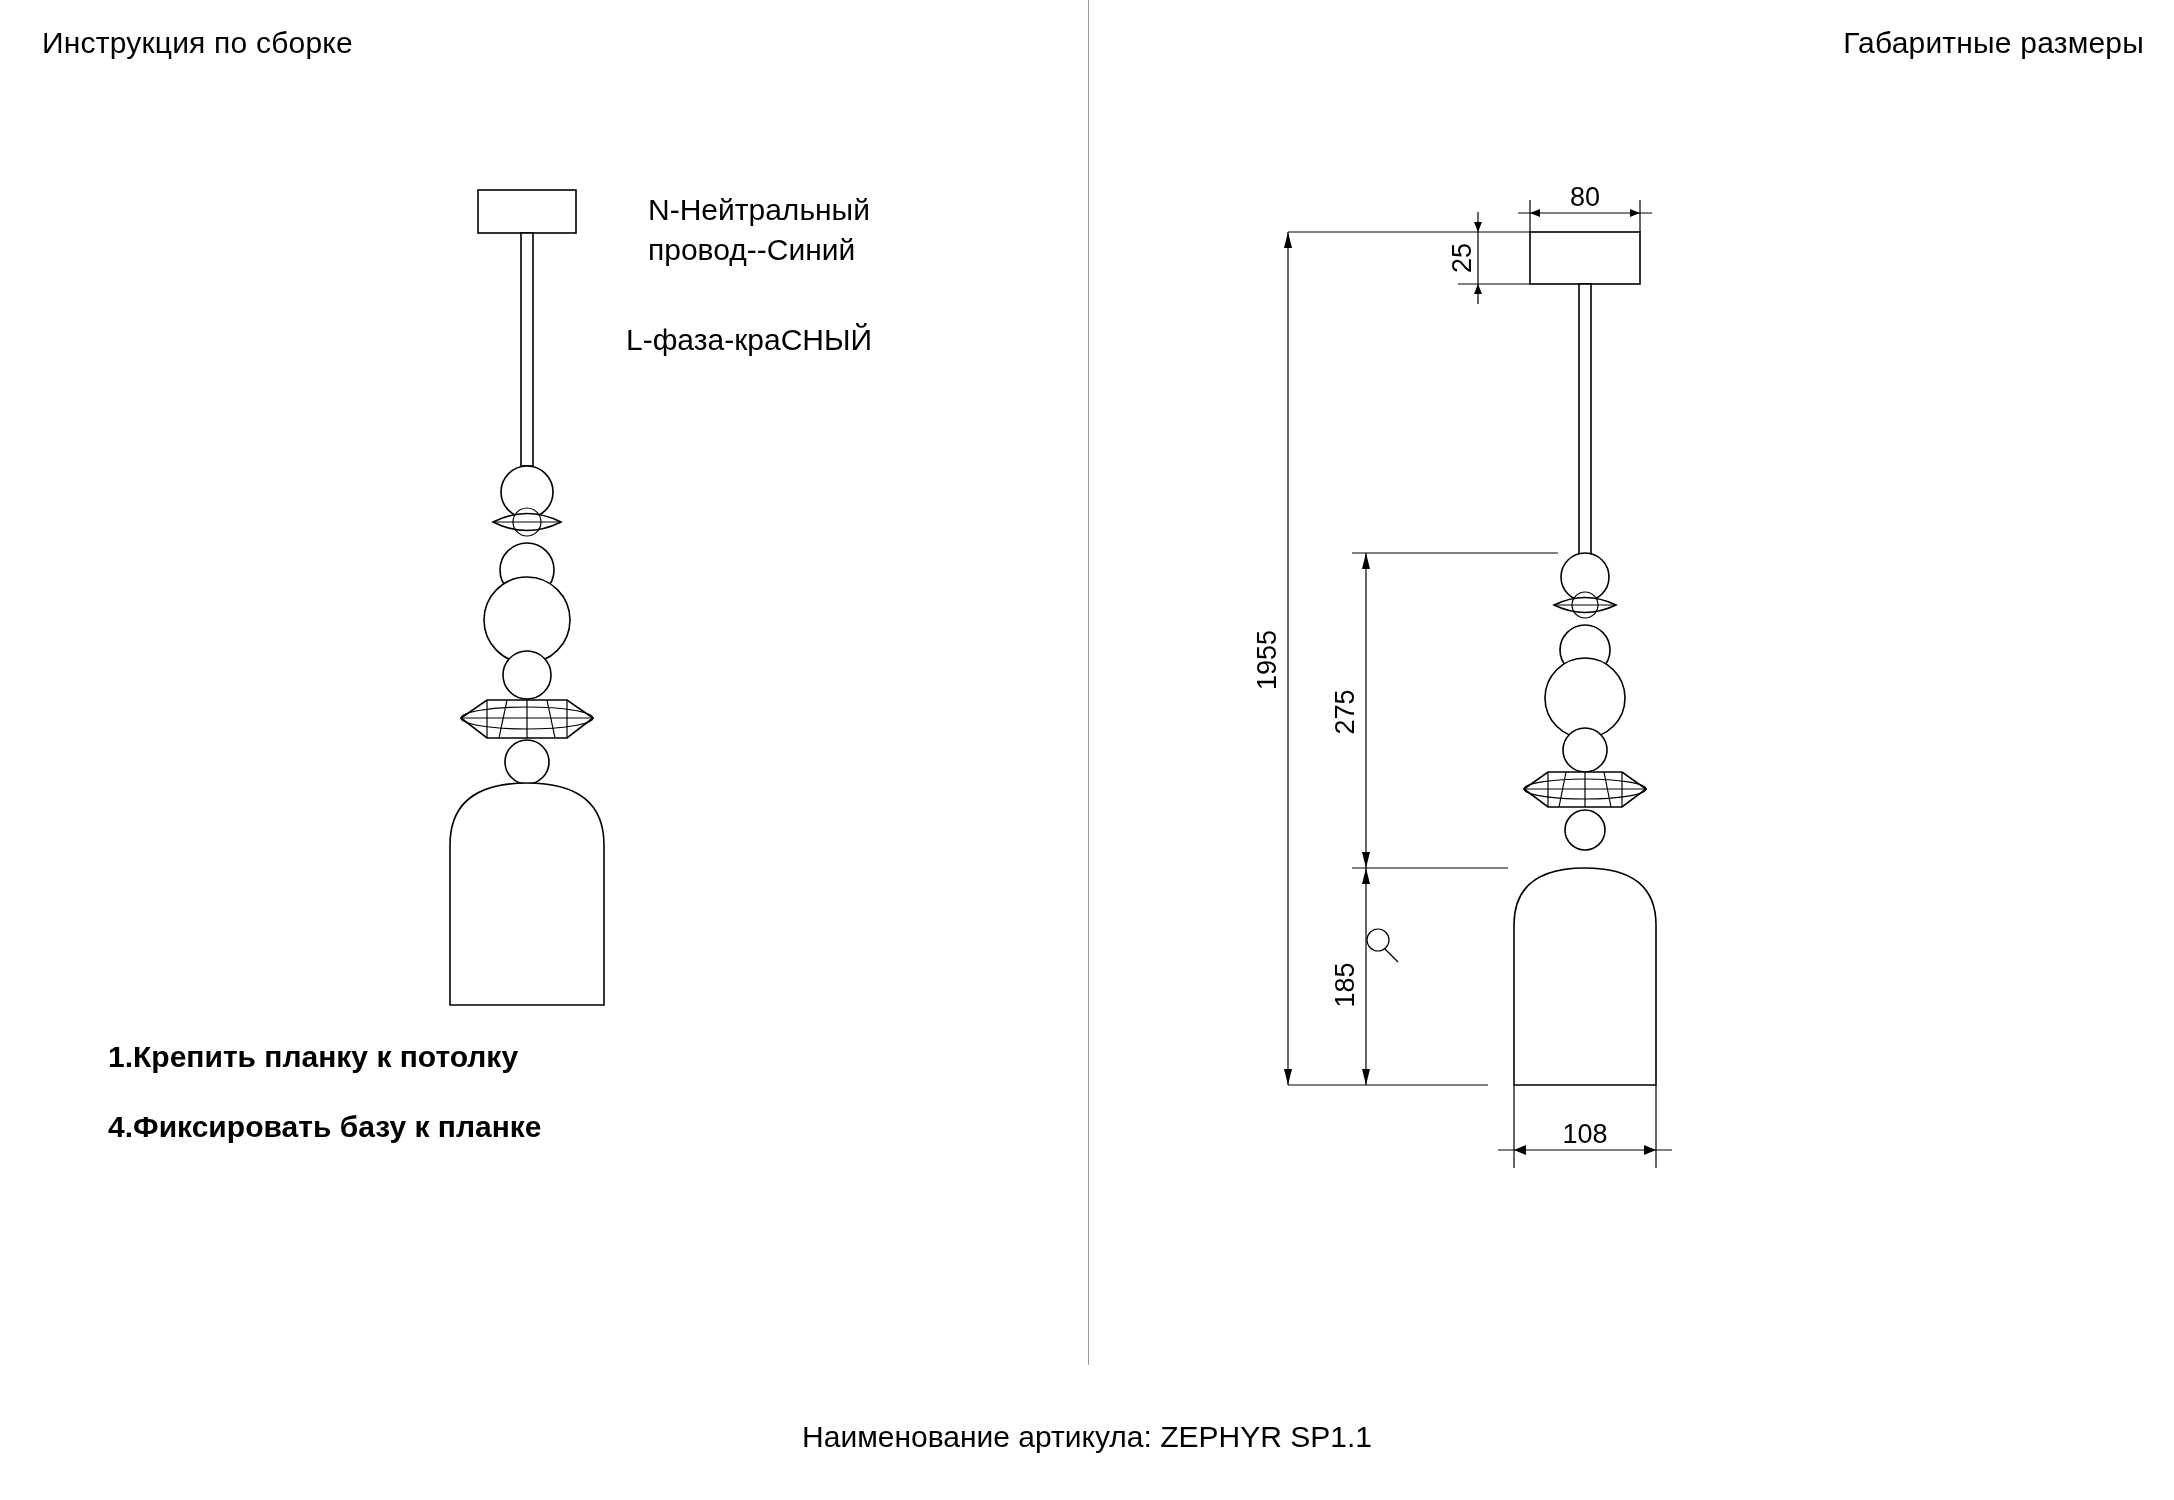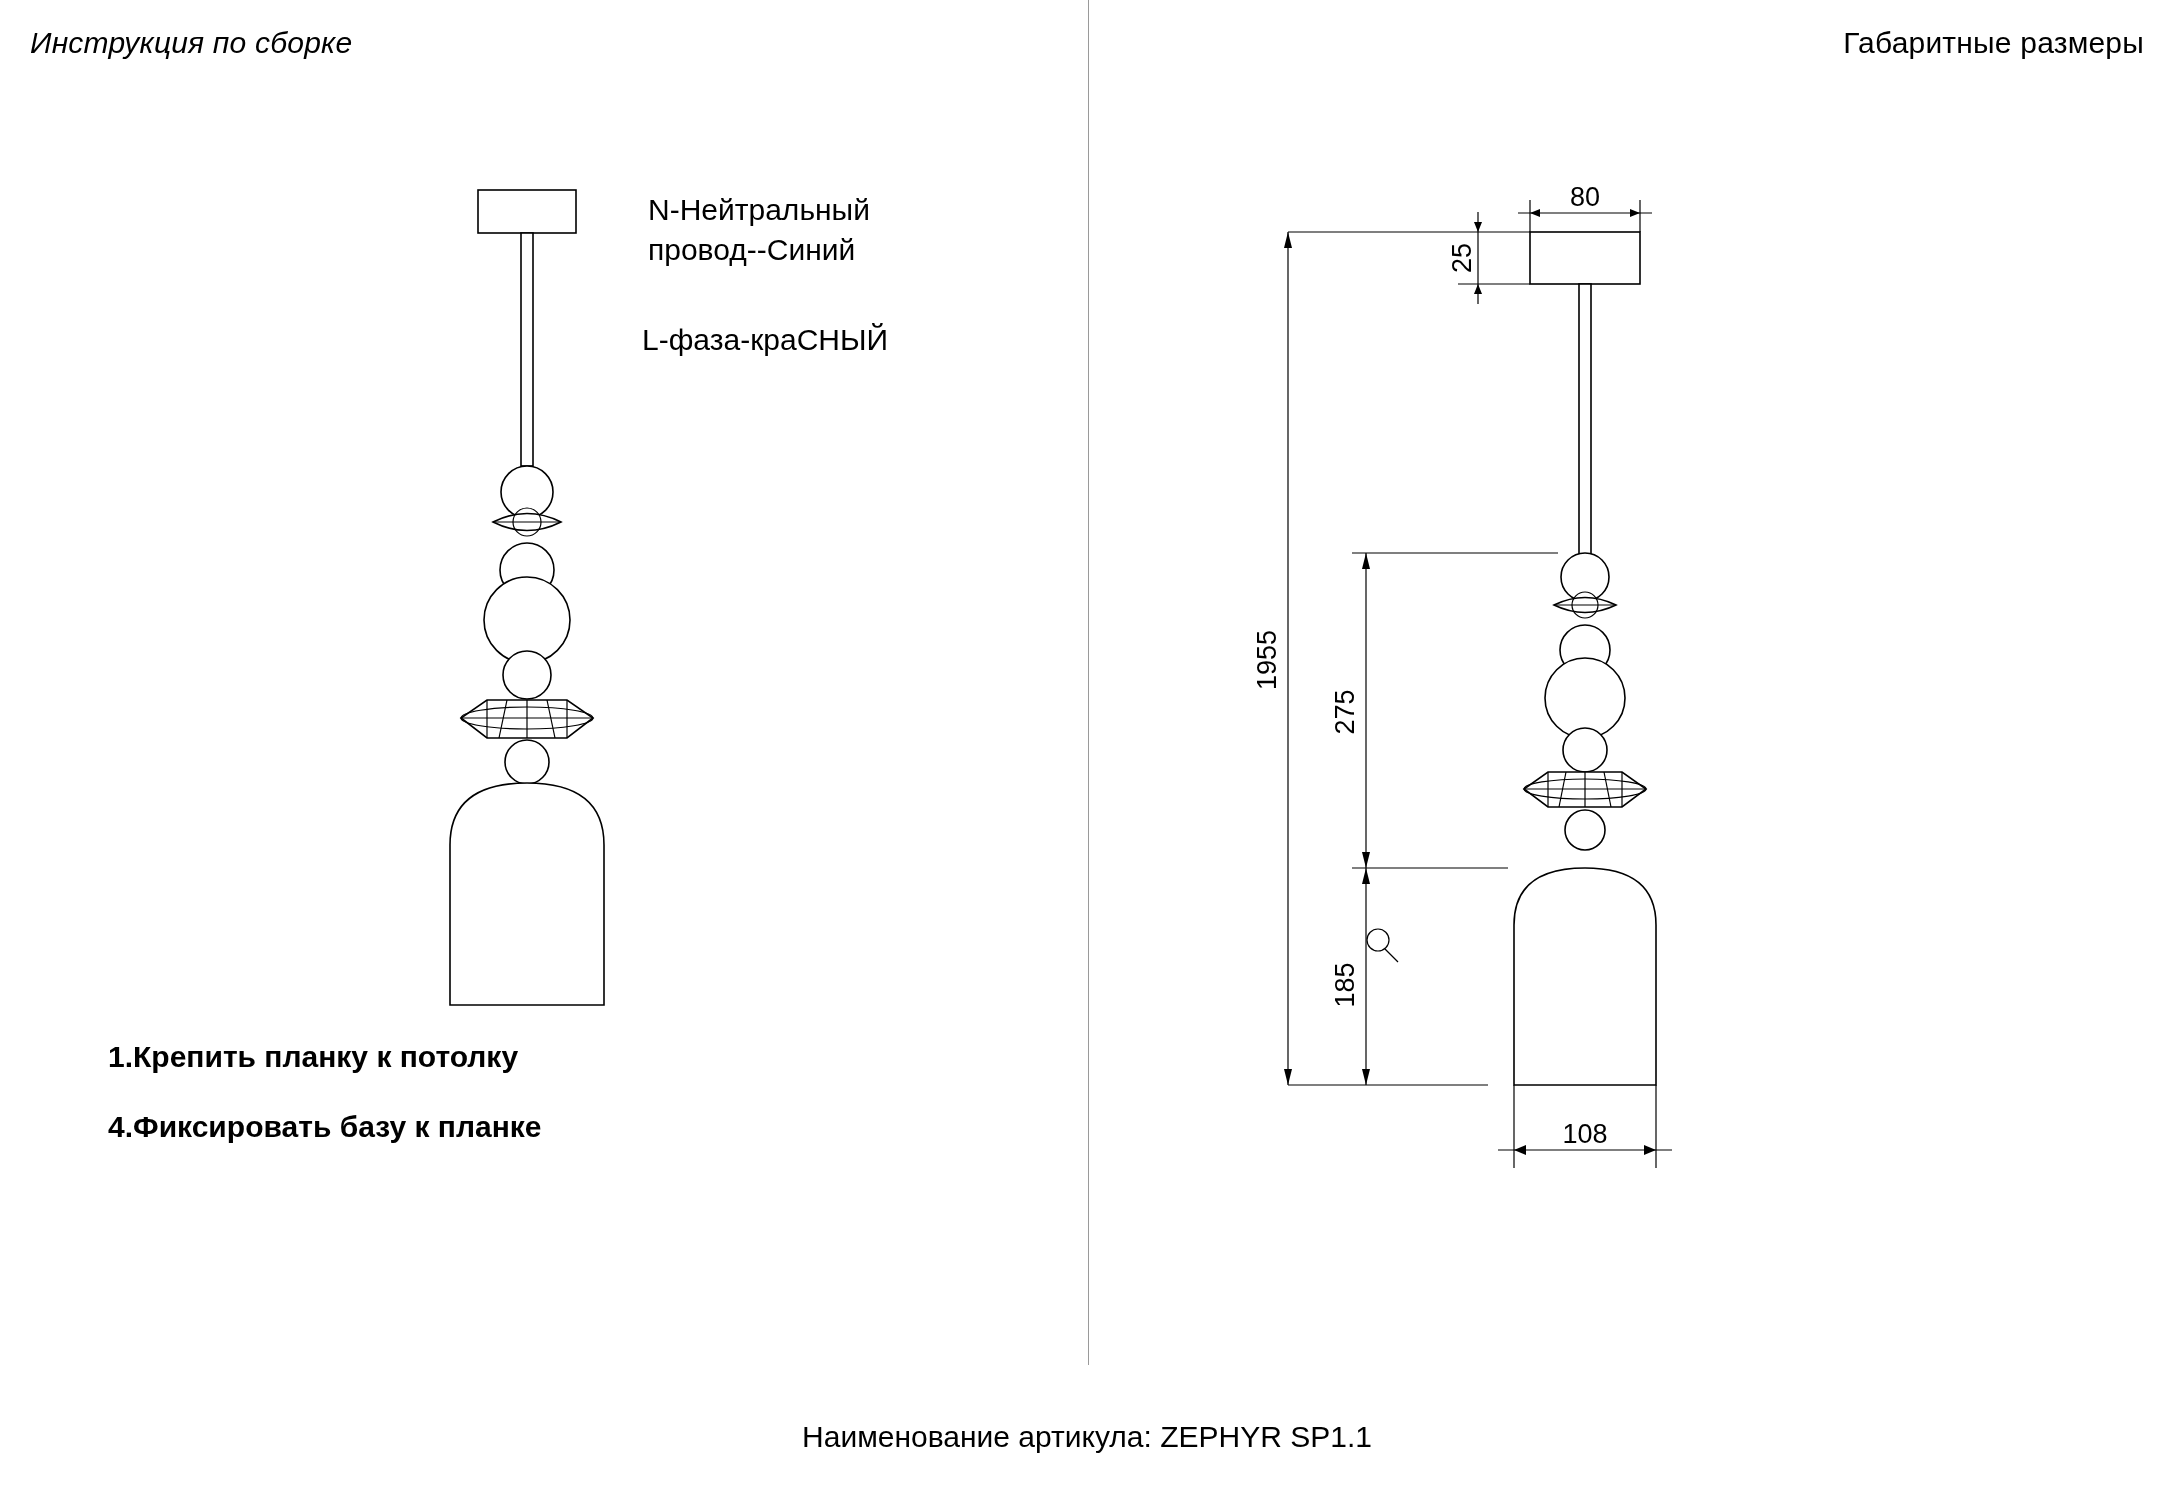--- a/index.html
+++ b/index.html
@@ -22,25 +22,24 @@
   .divider {
     position: absolute;
     left: 1088px;
     top: 0;
     width: 1px;
     height: 1365px;
     background: #9a9a9a;
   }
   .hdr-left {
     position: absolute;
-    left: 30px;
+    left: 42px;
     top: 26px;
     font-size: 30px;
     letter-spacing: 0.2px;
-    font-style: italic;
   }
   .hdr-right {
     position: absolute;
     right: 30px;
     top: 26px;
     font-size: 30px;
     letter-spacing: 0.2px;
   }
   .footer {
     position: absolute;
@@ -54,21 +53,21 @@
     position: absolute;
     font-size: 30px;
     line-height: 1.33;
     white-space: pre-line;
   }
   .note-n {
     left: 648px;
     top: 190px;
   }
   .note-l {
-    left: 642px;
+    left: 626px;
     top: 320px;
   }
   .steps {
     position: absolute;
     left: 108px;
     top: 1040px;
     font-size: 30px;
   }
   .steps .step {
     margin-bottom: 36px;

